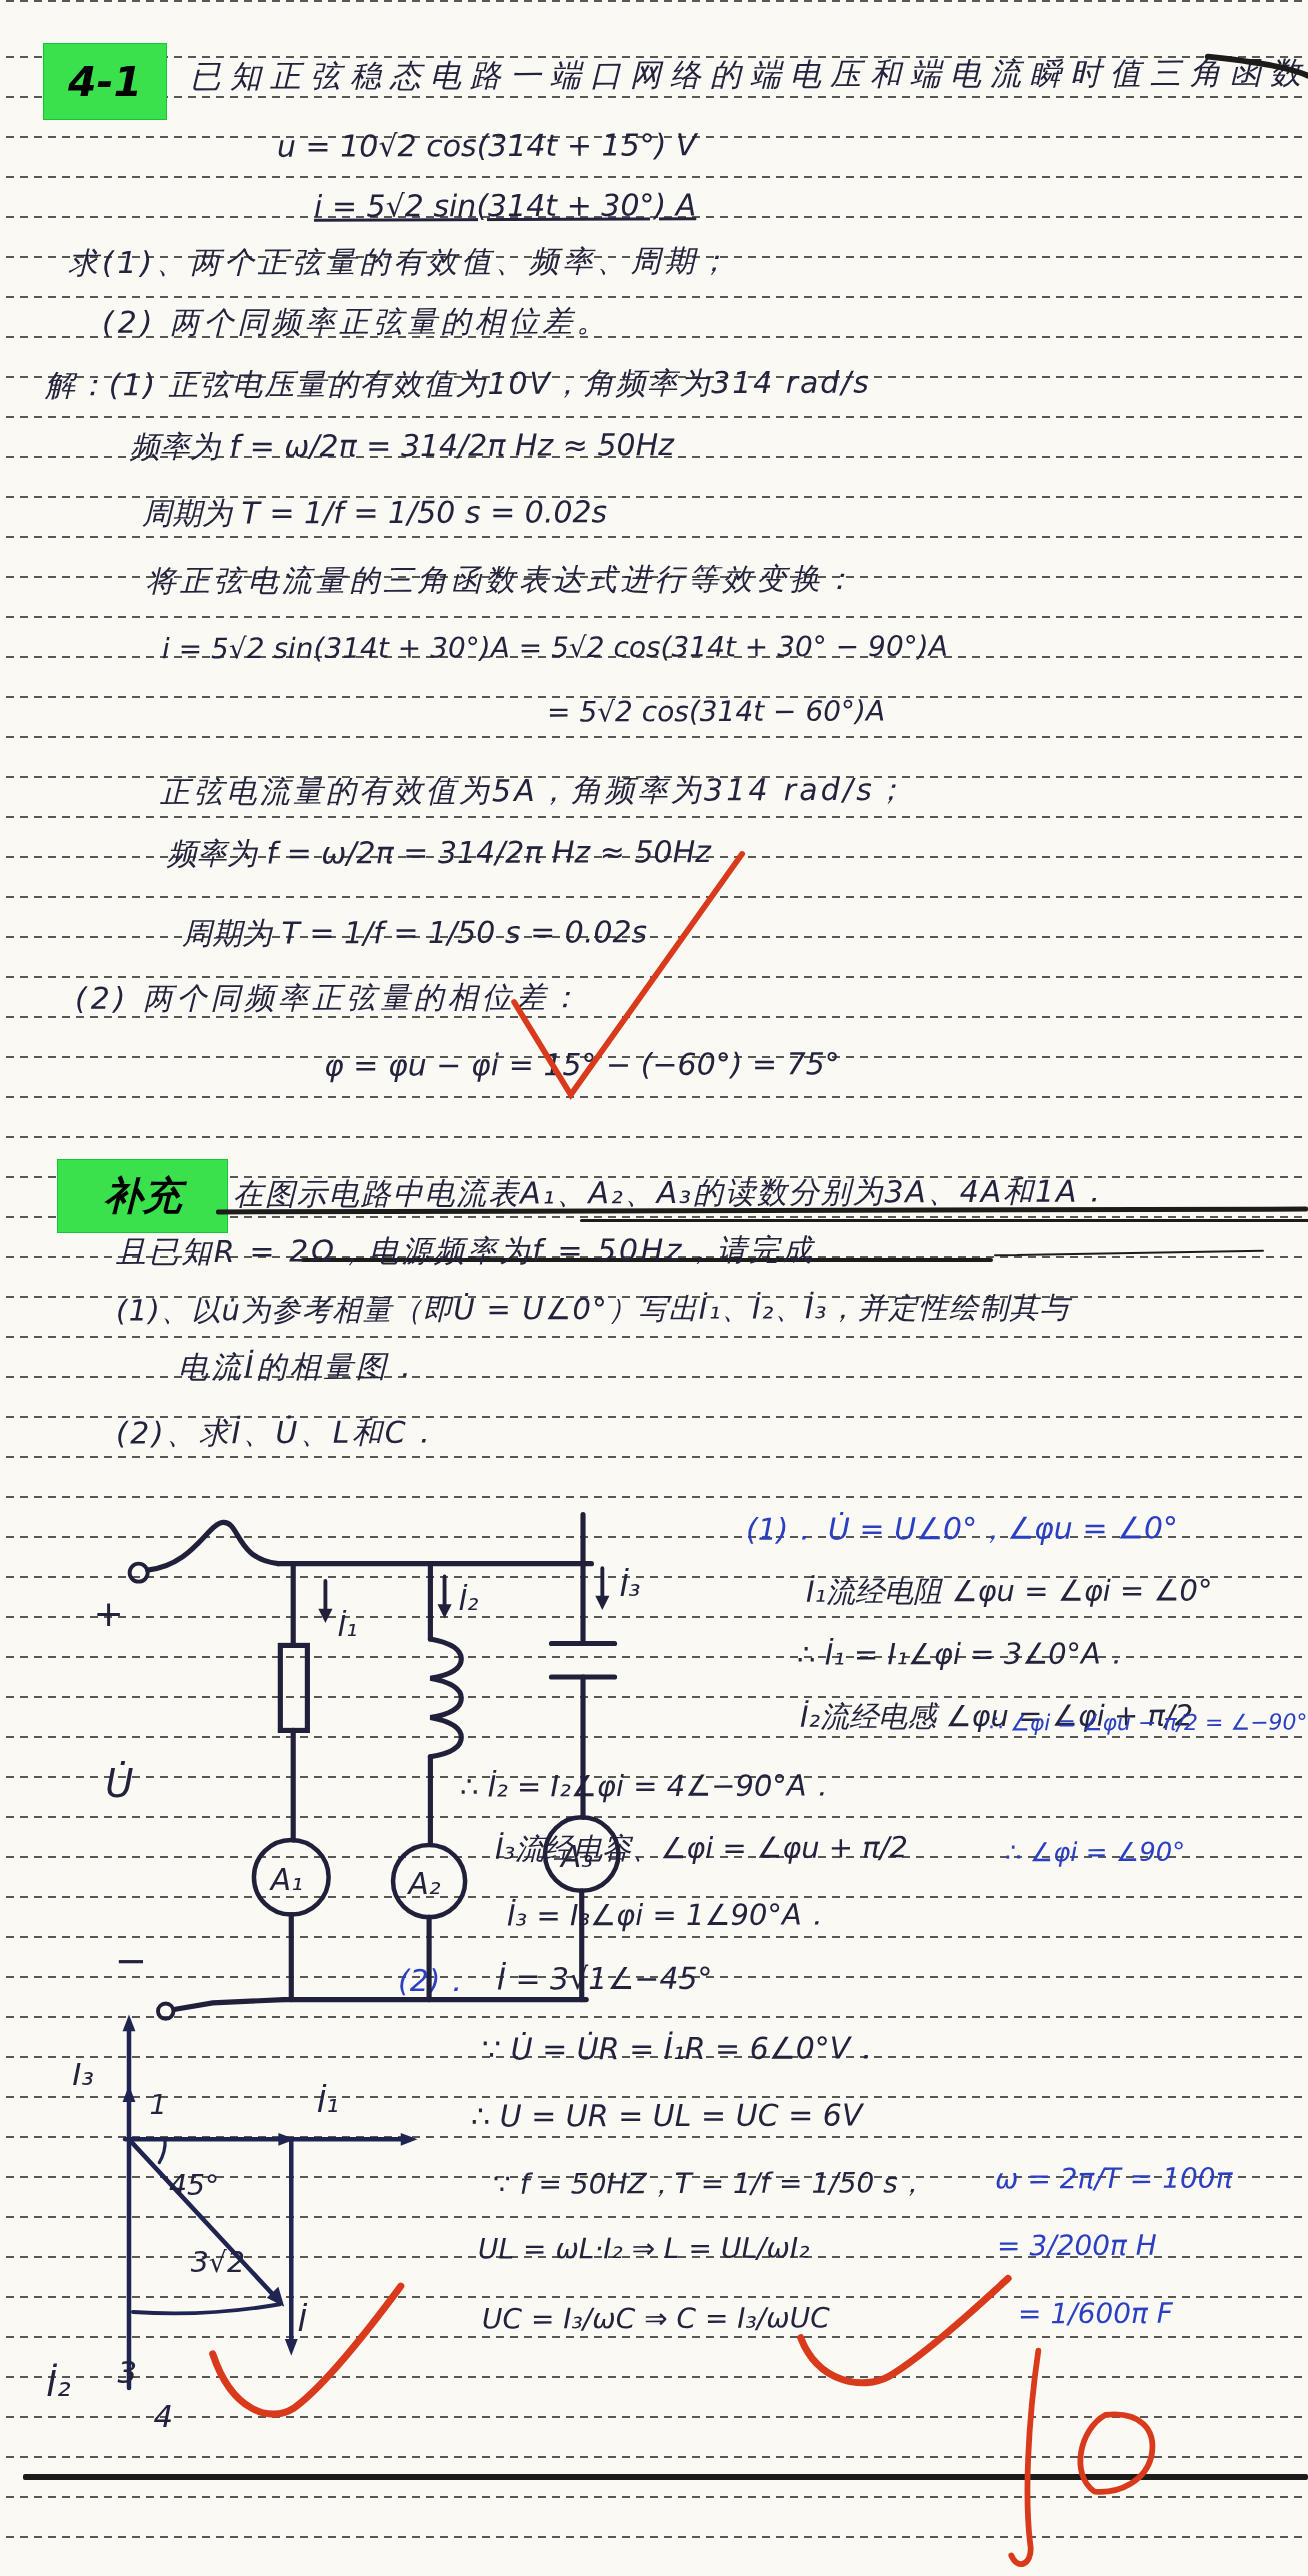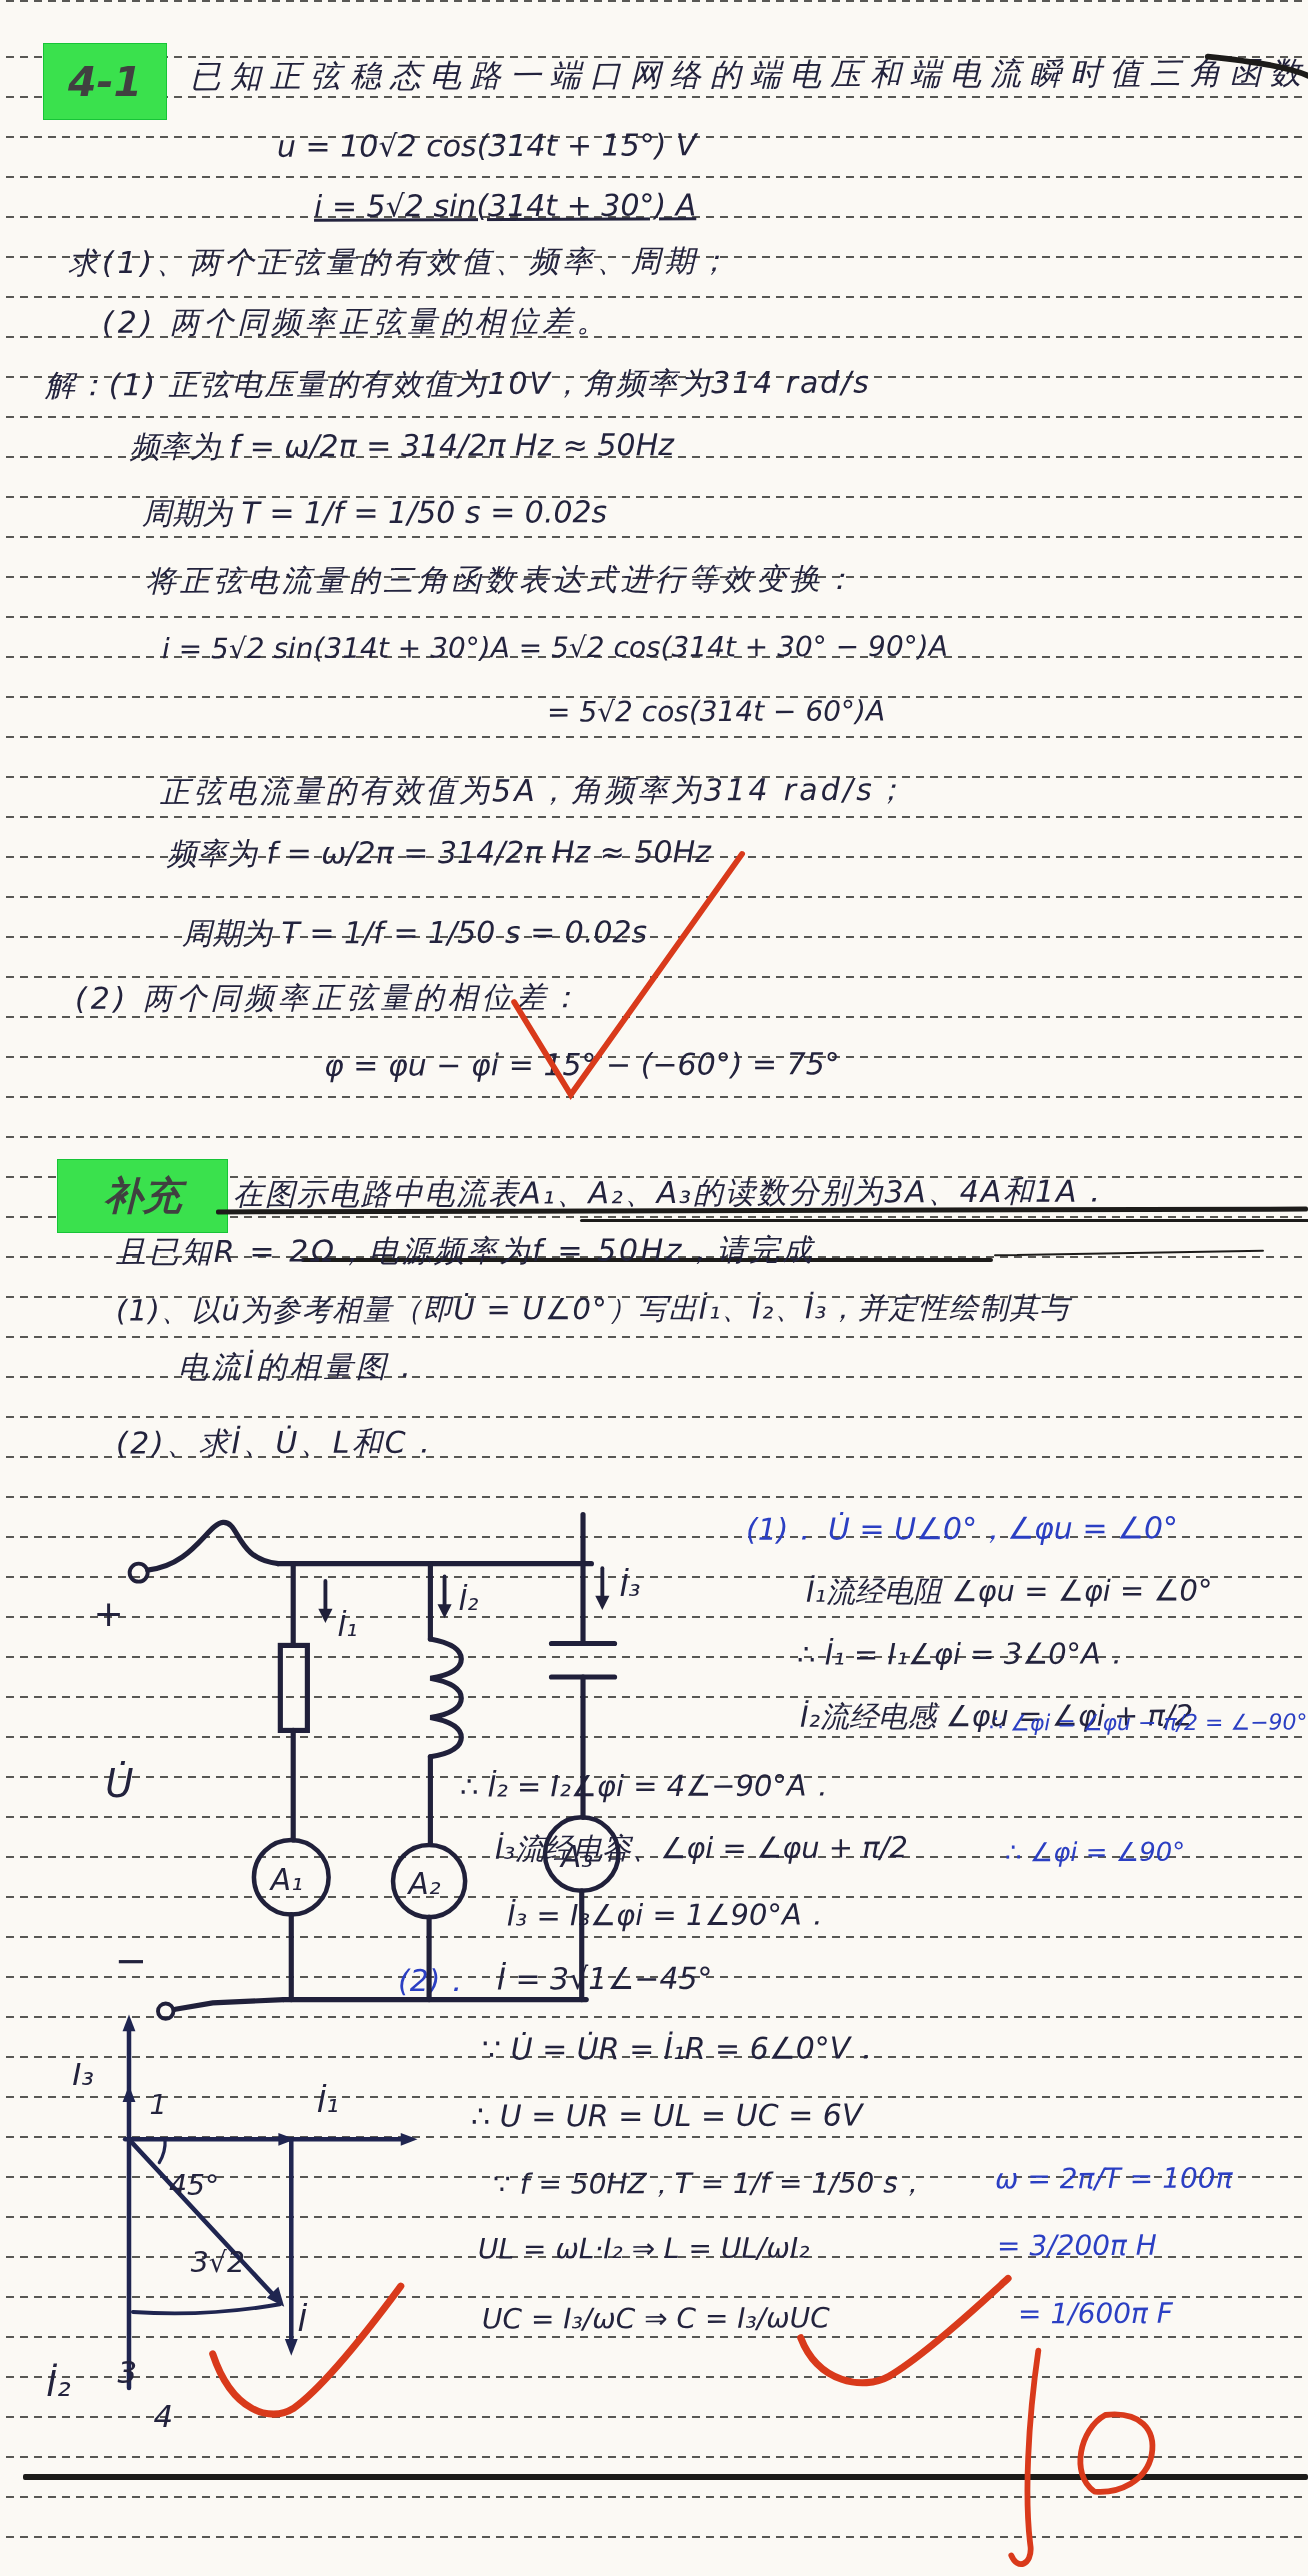--- a/index.html
+++ b/index.html
@@ -13,21 +13,21 @@
     font-family:"DejaVu Sans",sans-serif;
   }
   .line{
     position:absolute;white-space:nowrap;font-style:italic;
     color:#23233d;line-height:1.15;transform:rotate(-.2deg);
   }
   .line.blue{color:#2b3fc3;}
   .badge{
     position:absolute;background:#3ae14d;border:1.9px solid #17c437;
     display:flex;align-items:center;justify-content:center;
-    color:#404040;font-style:italic;font-weight:bold;
+    color:#000000;font-style:italic;font-weight:bold;
   }
   .hline{position:absolute;background:#1d1c1a;border-radius:1.9px;}
   svg{position:absolute;left:0;top:0;}
   svg text{font-family:"DejaVu Sans",sans-serif;font-style:italic;fill:#23233d;}
 </style>
 </head>
 <body>
 
 <div id="paper">
 
@@ -58,21 +58,21 @@
       <div class="line ink" style="left: 547px; top: 696px; font-size: 28px;">= 5√2 cos(314t − 60°)A</div>
       <div class="line ink" style="left: 160px; top: 774px; font-size: 30px; letter-spacing: 3.2px;">正弦电流量的有效值为5A，角频率为314 rad/s；</div>
       <div class="line ink" style="left: 167px; top: 836px; font-size: 30px;">频率为 f = ω/2π = 314/2π Hz ≈ 50Hz</div>
       <div class="line ink" style="left: 182px; top: 916px; font-size: 30px;">周期为 T = 1/f = 1/50 s = 0.02s</div>
       <div class="line ink" style="left: 75px; top: 981px; font-size: 30px; letter-spacing: 3.9px;">(2) 两个同频率正弦量的相位差：</div>
       <div class="line ink" style="left: 324px; top: 1048px; font-size: 30px;">φ = φu − φi = 15° − (−60°) = 75°</div>
       <div class="line ink" style="left: 233px; top: 1176px; font-size: 30px; letter-spacing: 1.9px;">在图示电路中电流表A₁、A₂、A₃的读数分别为3A、4A和1A．</div>
       <div class="line ink" style="left: 116px; top: 1234px; font-size: 30px; letter-spacing: 2.6px;">且已知R = 2Ω，电源频率为f = 50Hz，请完成</div>
       <div class="line ink" style="left: 116px; top: 1293px; font-size: 29px; letter-spacing: 1.3px;">(1)、以u̇为参考相量（即U̇ = U∠0°）写出İ₁、İ₂、İ₃，并定性绘制其与</div>
       <div class="line ink" style="left: 178px; top: 1350px; font-size: 30px; letter-spacing: 3.2px;">电流İ的相量图．</div>
-      <div class="line ink" style="left: 116px; top: 1416px; font-size: 30px; letter-spacing: 2.6px; margin-top: 10px;">(2)、求İ、U̇、L和C．</div>
+      <div class="line ink" style="left: 116px; top: 1416px; font-size: 30px; letter-spacing: 2.6px;">(2)、求İ、U̇、L和C．</div>
       <div class="line blue" style="left: 746px; top: 1512px; font-size: 30px;">(1)． U̇ = U∠0°，∠φu = ∠0°</div>
       <div class="line ink" style="left: 806px; top: 1575px; font-size: 29px;">İ₁流经电阻 ∠φu = ∠φi = ∠0°</div>
       <div class="line ink" style="left: 797px; top: 1638px; font-size: 29px;">∴ İ₁ = I₁∠φi = 3∠0°A．</div>
       <div class="line ink" style="left: 800px; top: 1700px; font-size: 29px;">İ₂流经电感 ∠φu = ∠φi + π/2</div>
       <div class="line blue" style="left: 989px; top: 1710px; font-size: 22px;">∴ ∠φi = ∠φu − π/2 = ∠−90°</div>
       <div class="line ink" style="left: 460px; top: 1770px; font-size: 29px;">∴ İ₂ = I₂∠φi = 4∠−90°A．</div>
       <div class="line ink" style="left: 495px; top: 1832px; font-size: 29px;">İ₃流经电容、∠φi = ∠φu + π/2</div>
       <div class="line blue" style="left: 1005px; top: 1838px; font-size: 26px;">∴ ∠φi = ∠90°</div>
       <div class="line ink" style="left: 507px; top: 1899px; font-size: 29px;">İ₃ = I₃∠φi = 1∠90°A．</div>
       <div class="line blue" style="left: 398px; top: 1964px; font-size: 30px;">(2)．</div>

